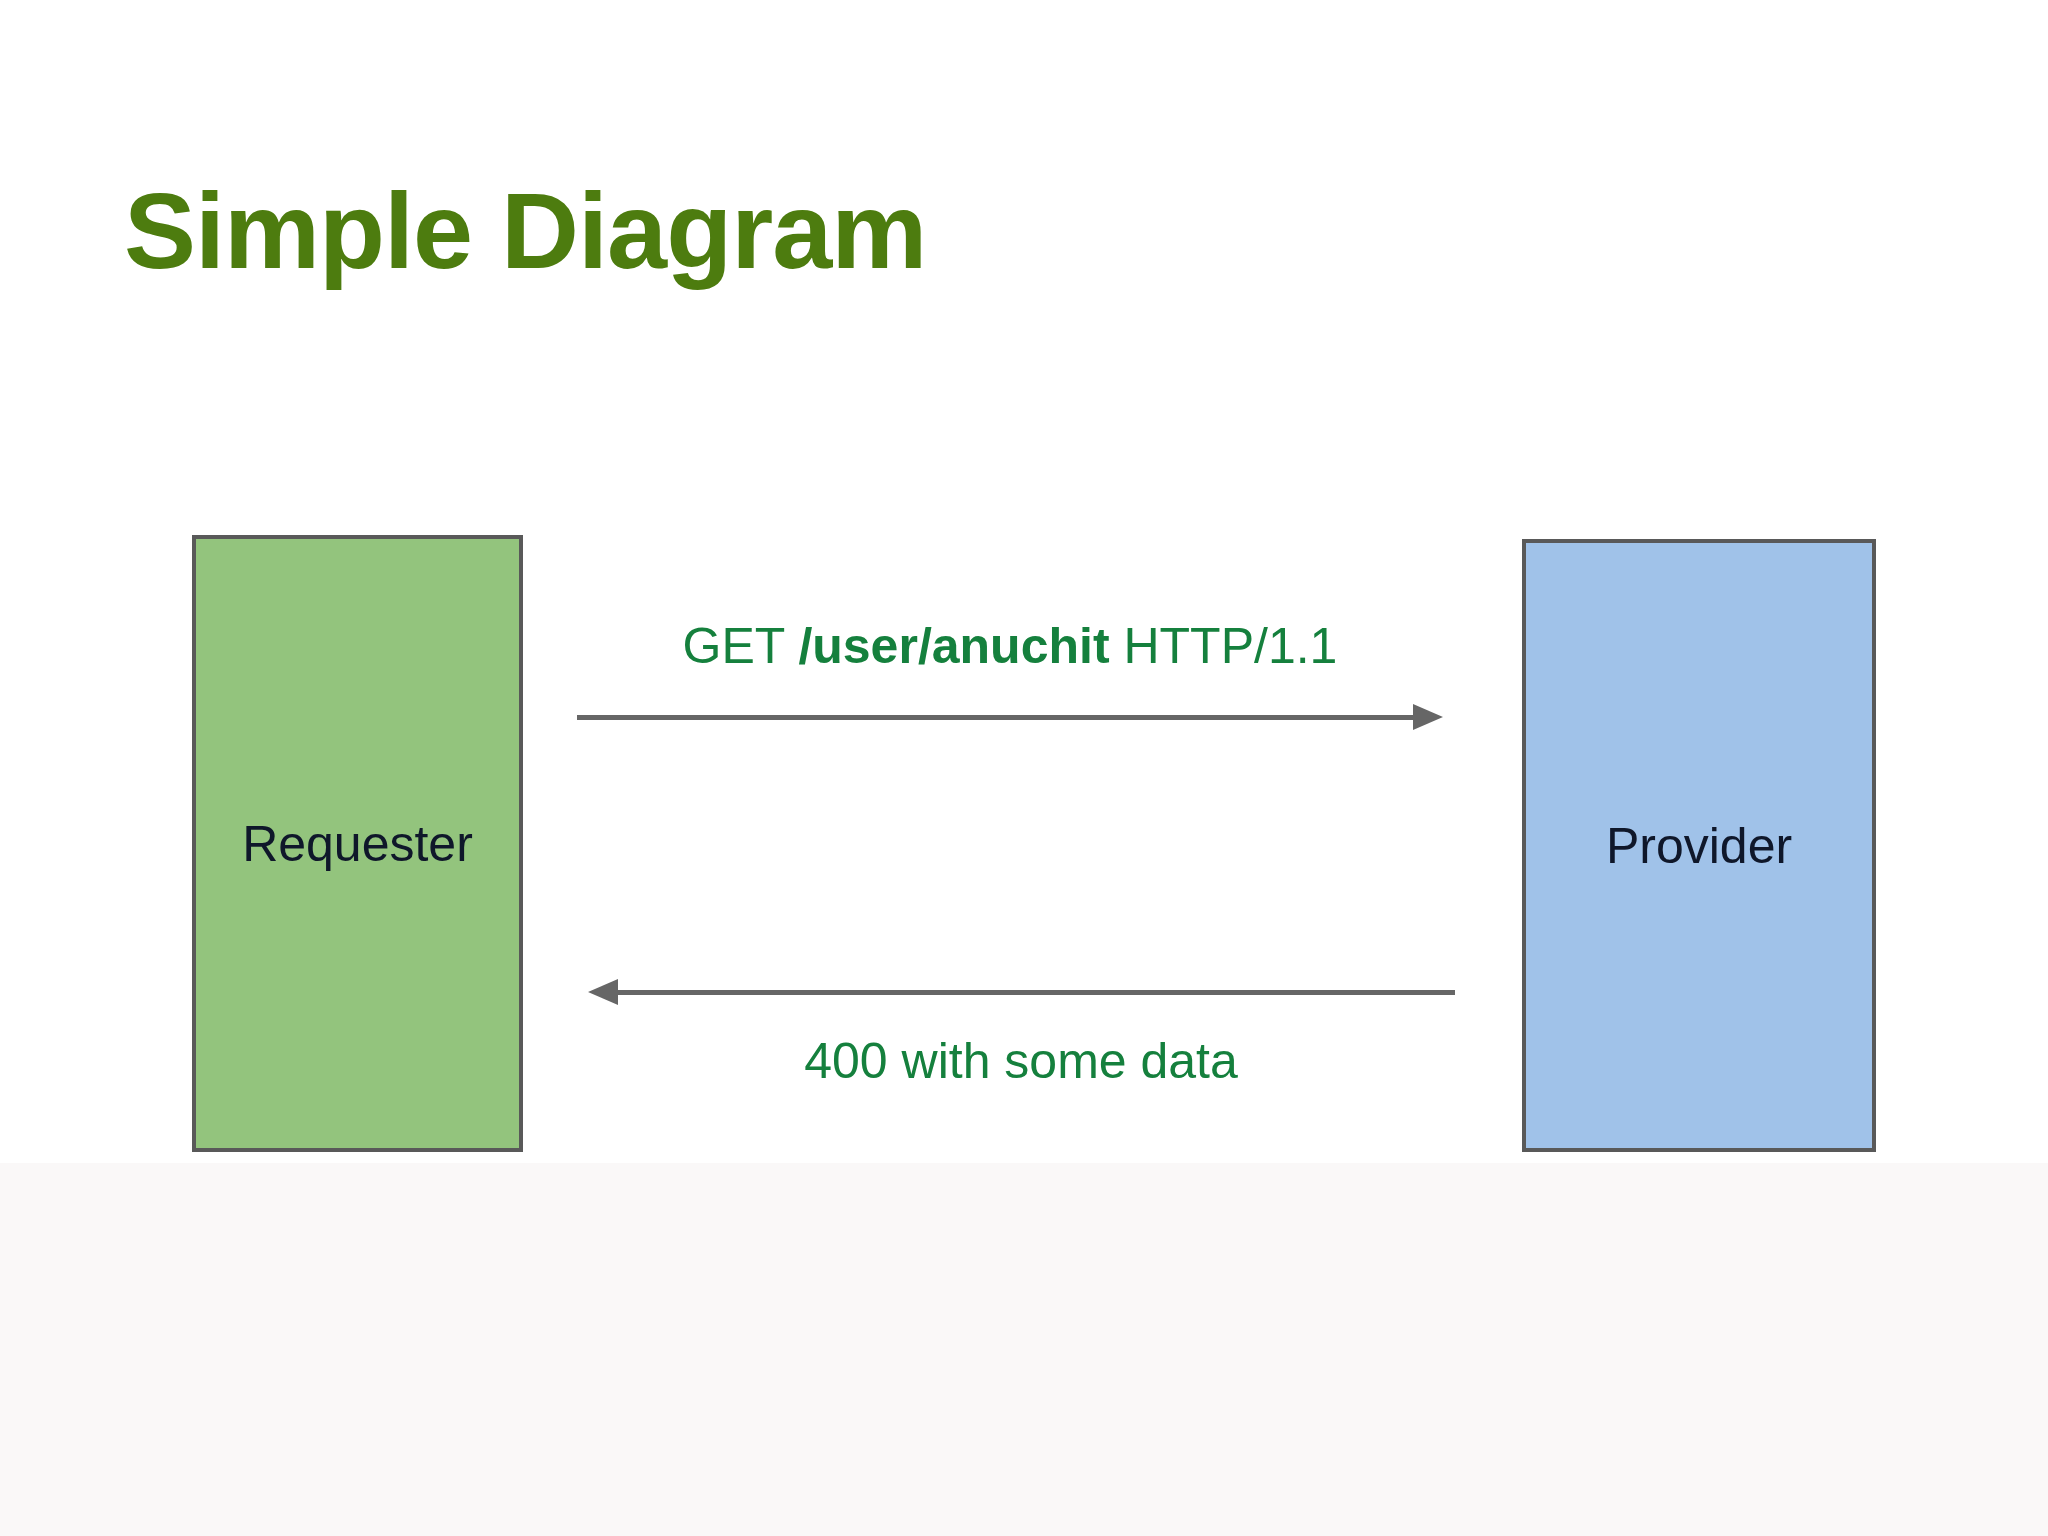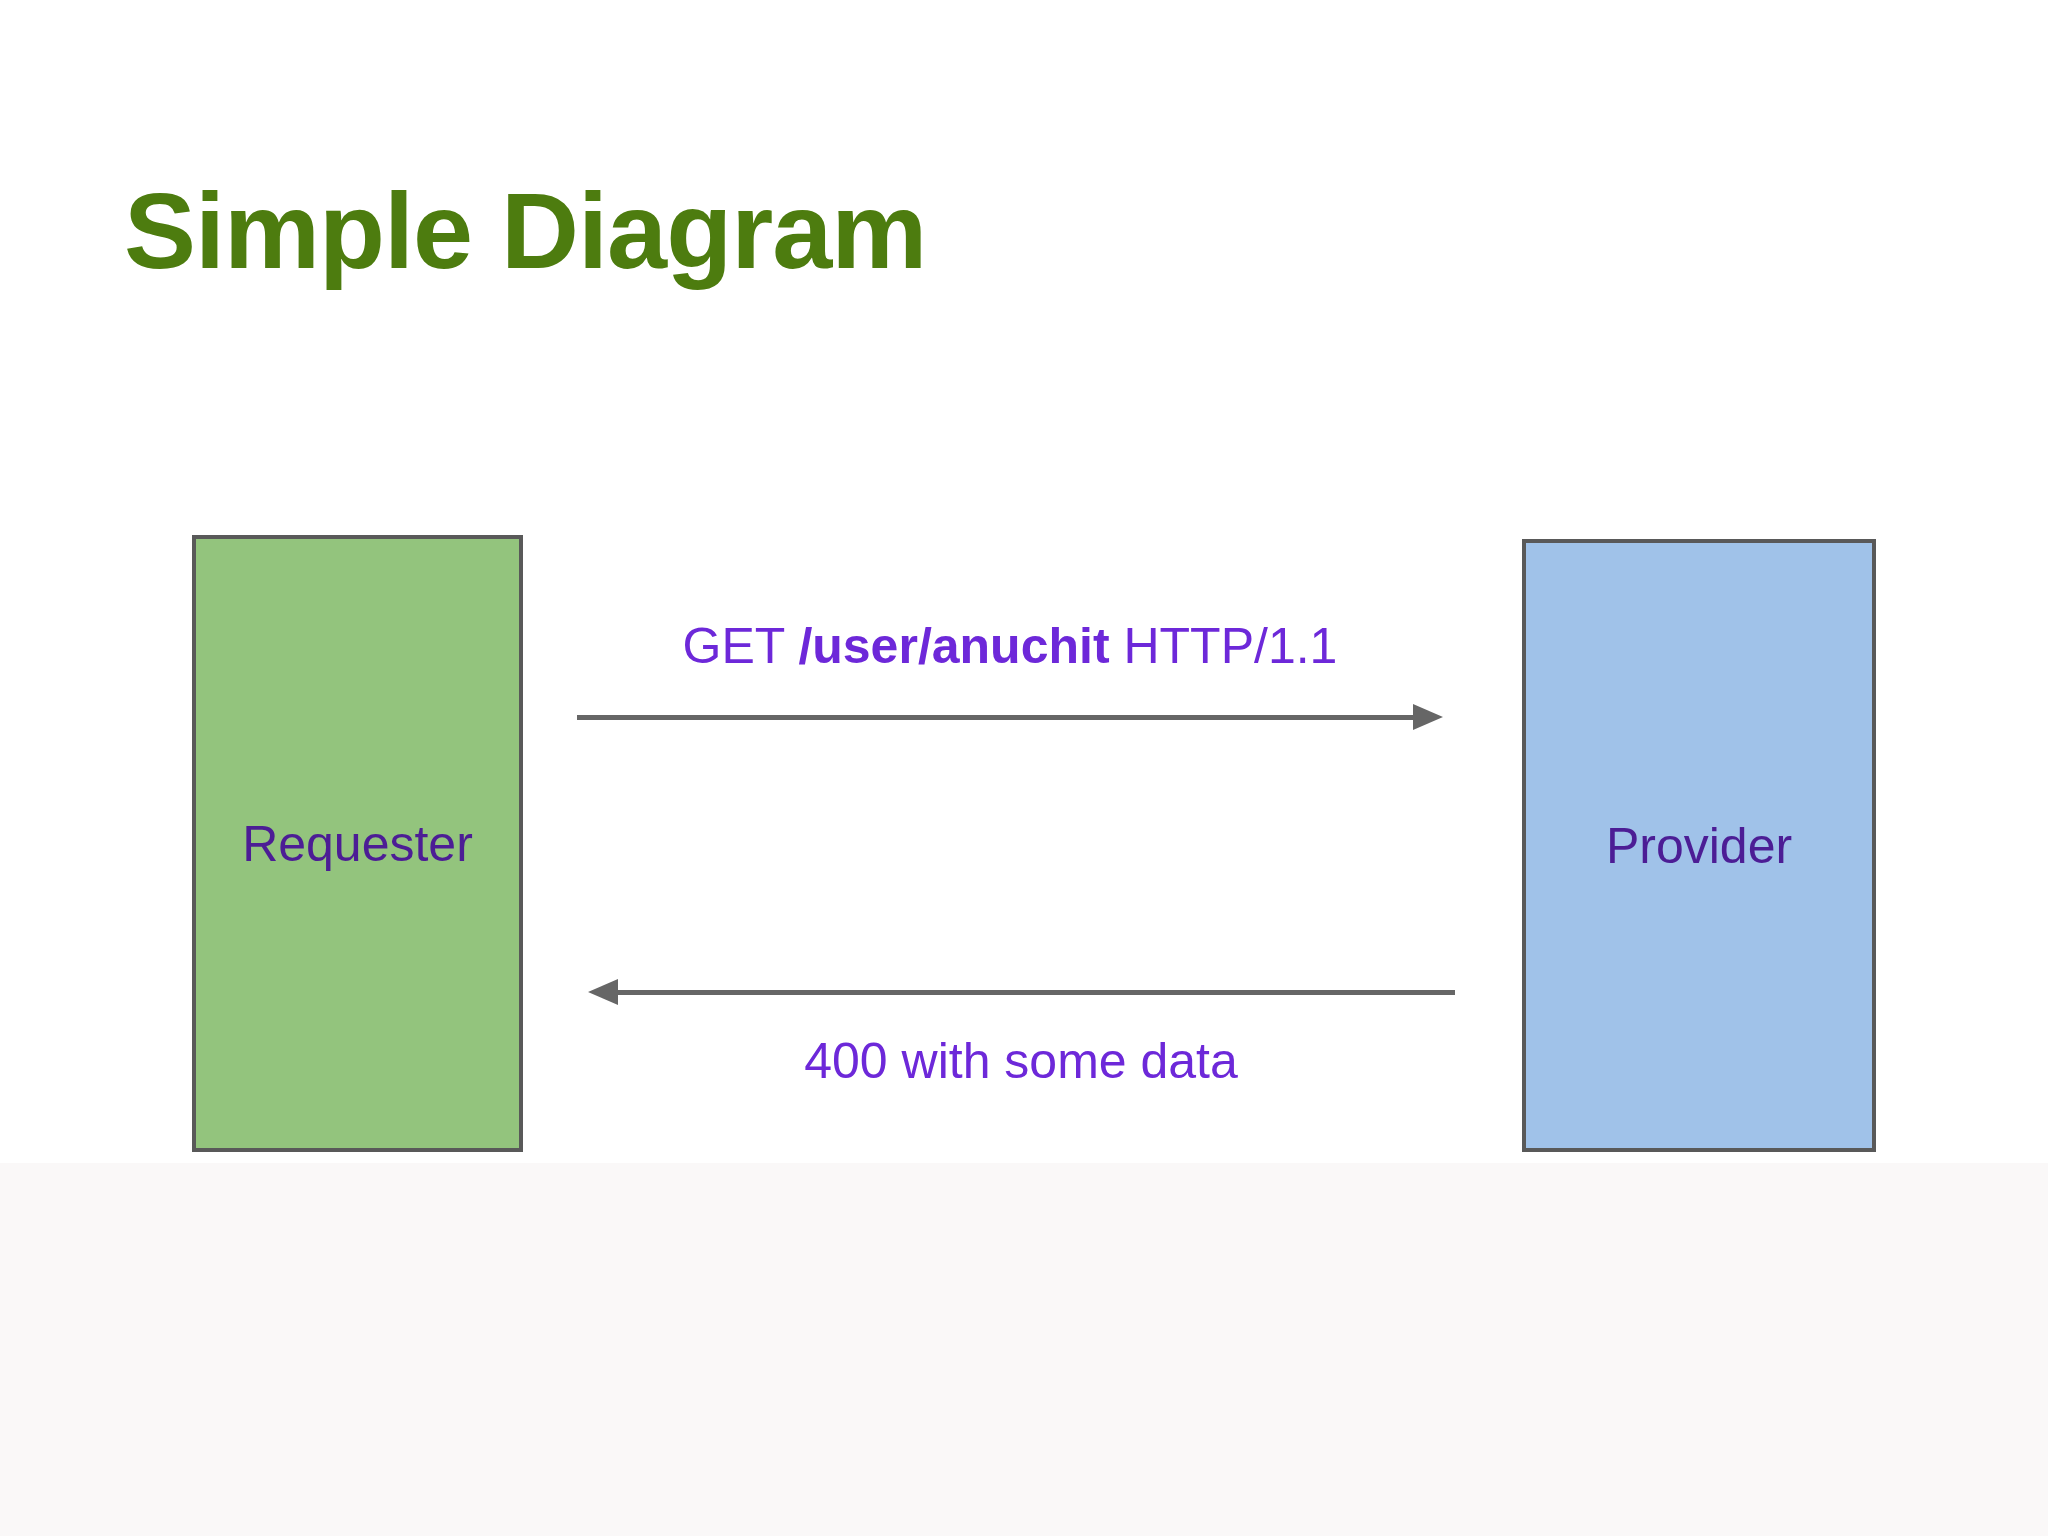--- a/index.html
+++ b/index.html
@@ -49,27 +49,27 @@
     height: 617px;
   }
   .node-provider {
     left: 1522px;
     top: 539px;
     width: 354px;
     height: 613px;
   }
   .node-label {
     font-size: 50px;
-    color: #4c1d95;
+    color: #0f172a;
     white-space: nowrap;
   }
   .edge-label {
     position: absolute;
     font-size: 50px;
-    color: #6d28d9;
+    color: #15803d;
     text-align: center;
     white-space: nowrap;
     line-height: 57px;
   }
   .request-label {
     left: 577px;
     top: 618px;
     width: 866px;
     height: 57px;
   }

